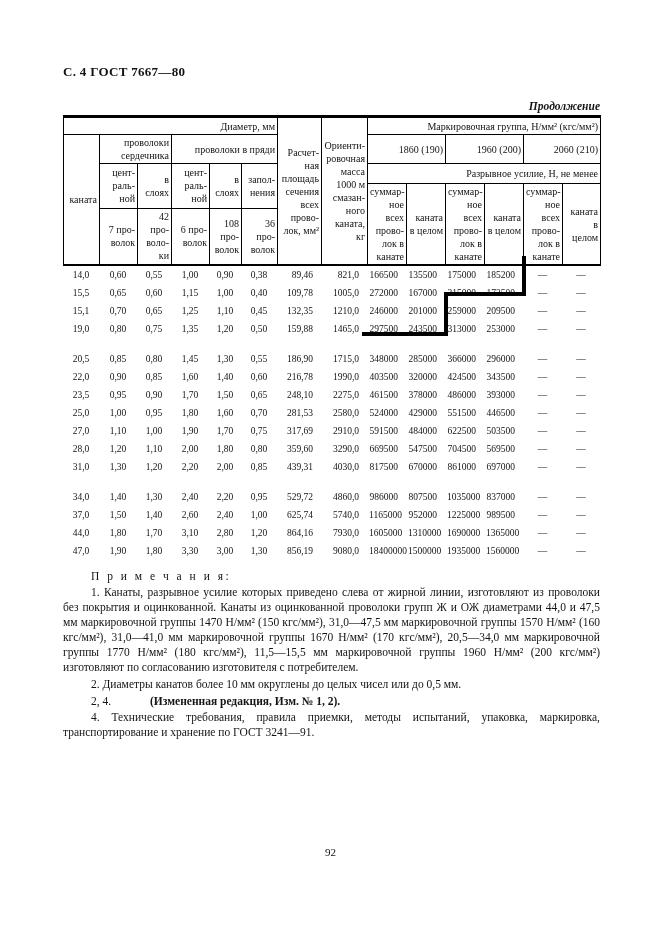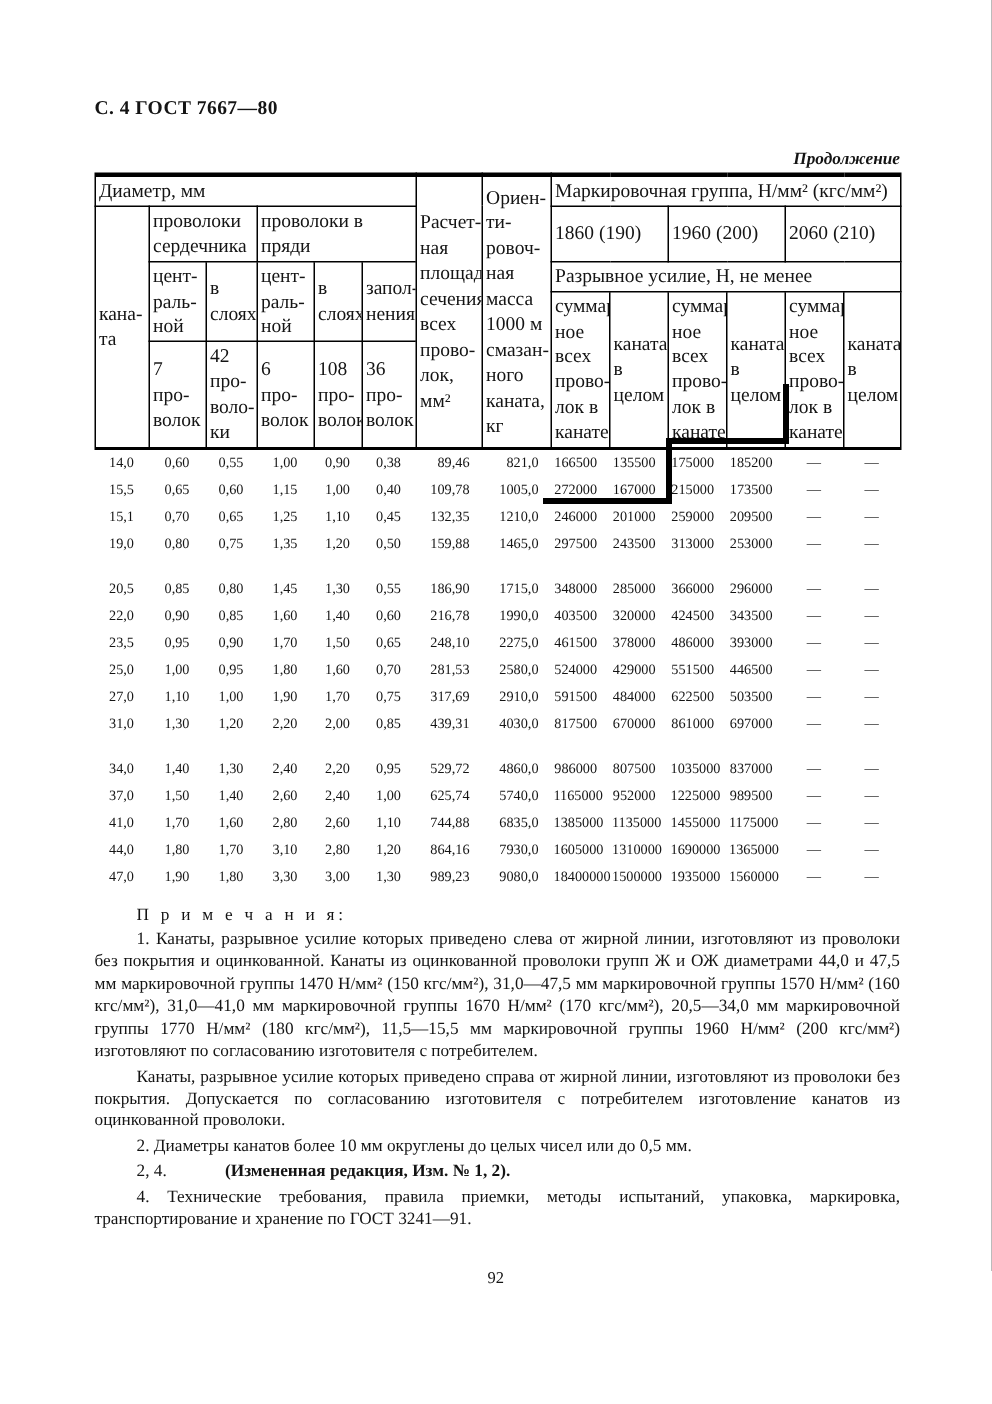--- a/index.html
+++ b/index.html
@@ -15,22 +15,22 @@
   .content { position:absolute; left:63px; top:64px; width:537px; }
   .doc-header { font-size:13px; font-weight:bold; letter-spacing:0.3px; }
   .continuation { text-align:right; font-size:11.5px; font-weight:bold; font-style:italic; margin-top:20px; margin-bottom:3px; }
   .table-wrap { position:relative; width:537px; }
   table.head-table, table.data-table {
     border-collapse: collapse; table-layout: fixed; width:537px;
   }
   table.head-table { border-top:3px solid #000; border-bottom:2px solid #000; }
   .head-table td {
     border:1px solid #000;
-    font-size:13px; line-height:1.3;
-    text-align:left; vertical-align:middle;
+    font-size:10px; line-height:1.3;
+    text-align:right; vertical-align:middle;
     padding:1px 2px;
     overflow:hidden;
     hyphens: manual;
   }
   tr.hr1 { height:18px; } tr.hr2 { height:28px; } tr.hr3 { height:20px; }
   tr.hr4 { height:24px; } tr.hr5 { height:48px; }
   .data-table td {
     border:none; font-size:9.5px; vertical-align:middle; padding:0 2px;
     white-space:nowrap;
   }
@@ -272,20 +272,36 @@
               <td class="num">317,69</td>
               <td class="num">2910,0</td>
               <td class="num">591500</td>
               <td class="num">484000</td>
               <td class="num">622500</td>
               <td class="num">503500</td>
               <td class="ctr">—</td>
               <td class="ctr">—</td>
             </tr>
             <tr class="data-row">
+              <td class="ctr">28,0</td>
+              <td class="ctr">1,20</td>
+              <td class="ctr">1,10</td>
+              <td class="ctr">2,00</td>
+              <td class="ctr">1,80</td>
+              <td class="ctr">0,80</td>
+              <td class="num">359,60</td>
+              <td class="num">3290,0</td>
+              <td class="num">669500</td>
+              <td class="num">547500</td>
+              <td class="num">704500</td>
+              <td class="num">569500</td>
+              <td class="ctr">—</td>
+              <td class="ctr">—</td>
+            </tr>
+            <tr class="data-row">
               <td class="ctr">31,0</td>
               <td class="ctr">1,30</td>
               <td class="ctr">1,20</td>
               <td class="ctr">2,20</td>
               <td class="ctr">2,00</td>
               <td class="ctr">0,85</td>
               <td class="num">439,31</td>
               <td class="num">4030,0</td>
               <td class="num">817500</td>
               <td class="num">670000</td>
@@ -323,36 +339,20 @@
               <td class="num">625,74</td>
               <td class="num">5740,0</td>
               <td class="num">1165000</td>
               <td class="num">952000</td>
               <td class="num">1225000</td>
               <td class="num">989500</td>
               <td class="ctr">—</td>
               <td class="ctr">—</td>
             </tr>
             <tr class="data-row">
-              <td class="ctr">41,0</td>
-              <td class="ctr">1,70</td>
-              <td class="ctr">1,60</td>
-              <td class="ctr">2,80</td>
-              <td class="ctr">2,60</td>
-              <td class="ctr">1,10</td>
-              <td class="num">744,88</td>
-              <td class="num">6835,0</td>
-              <td class="num">1385000</td>
-              <td class="num">1135000</td>
-              <td class="num">1455000</td>
-              <td class="num">1175000</td>
-              <td class="ctr">—</td>
-              <td class="ctr">—</td>
-            </tr>
-            <tr class="data-row">
               <td class="ctr">44,0</td>
               <td class="ctr">1,80</td>
               <td class="ctr">1,70</td>
               <td class="ctr">3,10</td>
               <td class="ctr">2,80</td>
               <td class="ctr">1,20</td>
               <td class="num">864,16</td>
               <td class="num">7930,0</td>
               <td class="num">1605000</td>
               <td class="num">1310000</td>
@@ -361,42 +361,41 @@
               <td class="ctr">—</td>
               <td class="ctr">—</td>
             </tr>
             <tr class="data-row">
               <td class="ctr">47,0</td>
               <td class="ctr">1,90</td>
               <td class="ctr">1,80</td>
               <td class="ctr">3,30</td>
               <td class="ctr">3,00</td>
               <td class="ctr">1,30</td>
-              <td class="num">989,23</td>
+              <td class="num">856,19</td>
               <td class="num">9080,0</td>
               <td class="num">18400000</td>
               <td class="num">1500000</td>
               <td class="num">1935000</td>
               <td class="num">1560000</td>
               <td class="ctr">—</td>
               <td class="ctr">—</td>
             </tr>
           </tbody>
       </table>
 
       <div class="bold-line" id="bl-v1" style="left: 459px; top: 141px; width: 4px; height: 40px;"></div>
       <div class="bold-line" id="bl-h1" style="left: 381px; top: 177px; width: 82px; height: 4px;"></div>
       <div class="bold-line" id="bl-v2" style="left: 381px; top: 177px; width: 4px; height: 44px;"></div>
       <div class="bold-line" id="bl-h2" style="left: 299px; top: 217px; width: 86px; height: 4px;"></div>
     </div>
 
     <div class="notes">
       <p class="notes-title">П р и м е ч а н и я:</p>
       <p>1. Канаты, разрывное усилие которых приведено слева от жирной линии, изготовляют из проволоки без покрытия и оцинкованной. Канаты из оцинкованной проволоки групп Ж и ОЖ диаметрами 44,0 и 47,5 мм маркировочной группы 1470 Н/мм² (150 кгс/мм²), 31,0—47,5 мм маркировочной группы 1570 Н/мм² (160 кгс/мм²), 31,0—41,0 мм маркировочной группы 1670 Н/мм² (170 кгс/мм²), 20,5—34,0 мм маркировочной группы 1770 Н/мм² (180 кгс/мм²), 11,5—15,5 мм маркировочной группы 1960 Н/мм² (200 кгс/мм²) изготовляют по согласованию изготовителя с потребителем.</p>
-      <p>Канаты, разрывное усилие которых приведено справа от жирной линии, изготовляют из проволоки без покрытия. Допускается по согласованию изготовителя с потребителем изготовление канатов из оцинкованной проволоки.</p>
       <p>2. Диаметры канатов более 10 мм округлены до целых чисел или до 0,5 мм.</p>
       <p><span>2, 4. </span><span class="bold">(Измененная редакция, Изм. № 1, 2).</span></p>
       <p>4. Технические требования, правила приемки, методы испытаний, упаковка, маркировка, транспортирование и хранение по ГОСТ 3241—91.</p>
     </div>
   </div>
 
   <div class="page-number">92</div>
 </div>
 
 </body></html>

